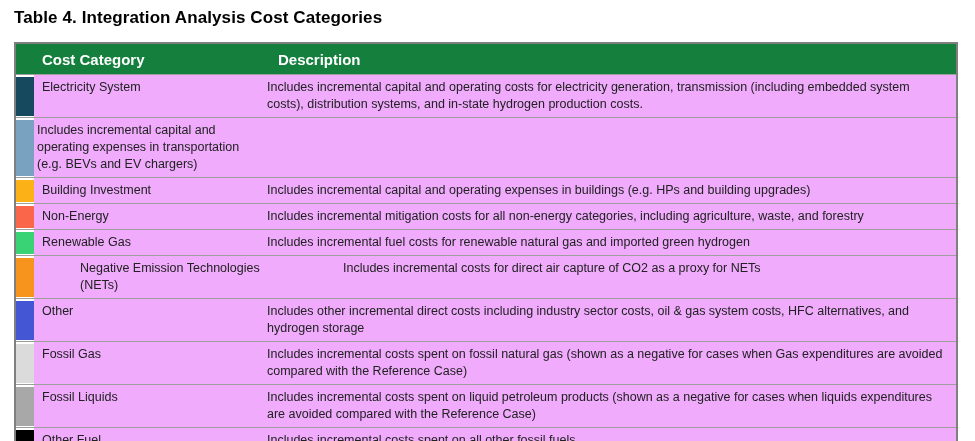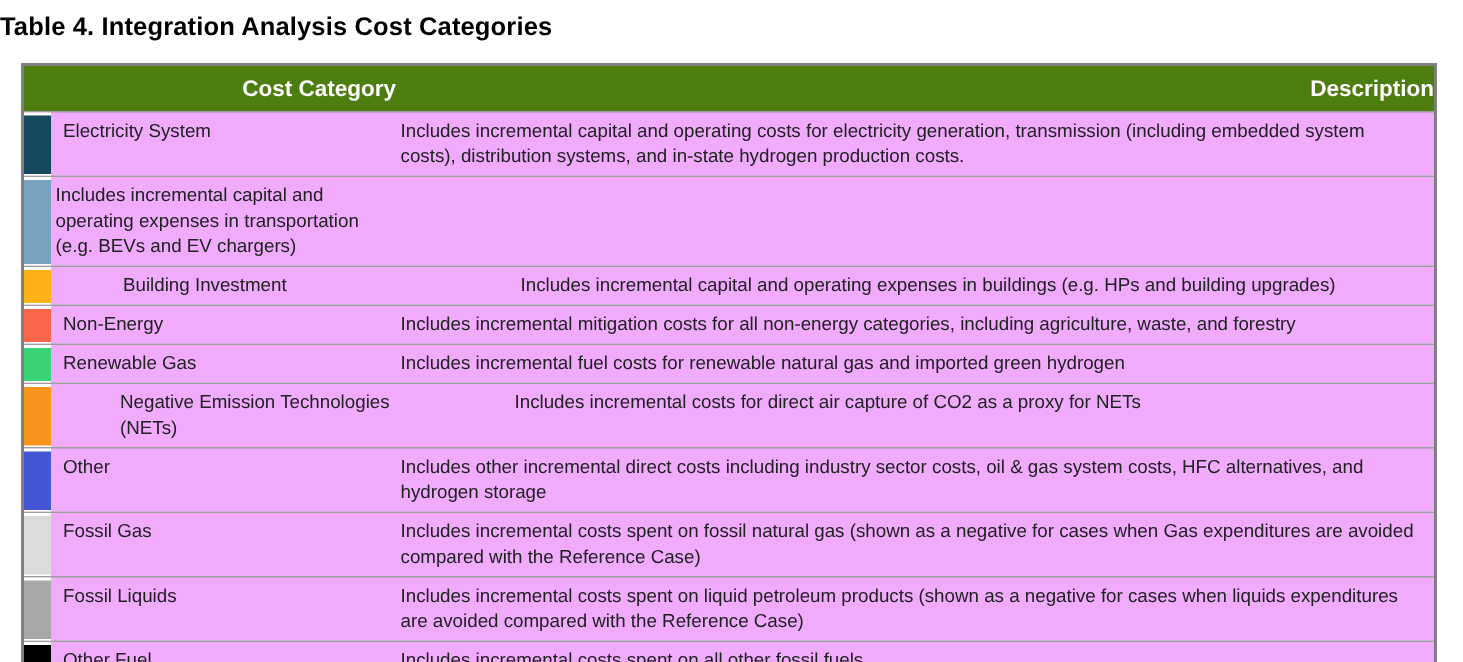--- a/index.html
+++ b/index.html
@@ -5,21 +5,21 @@
   * { box-sizing: border-box; }
   html, body {
     margin: 0; padding: 0;
     width: 975px; height: 441px;
     background: #ffffff;
     font-family: "Liberation Sans", sans-serif;
     overflow: hidden;
   }
   .page-title {
     position: absolute;
-    left: 0; top: 8px;
+    left: 14px; top: 8px;
     font-size: 17px;
     font-weight: bold;
     color: #000000;
     letter-spacing: 0.1px;
   }
   .cost-table {
     position: absolute;
     left: 14px; top: 42px;
     width: 944px;
     border: 2px solid #7f7f7f;
@@ -66,42 +66,42 @@
     line-height: 17px;
     color: #212121;
   }
 </style>
 </head>
 <body>
 
 <div class="page-title">Table 4. Integration Analysis Cost Categories</div>
 
 <div class="cost-table" style="border-color: rgb(127, 127, 127);">
-  <div class="thead" style="background: #4d7c0f; text-align: right;">
+  <div class="thead" style="background: #15803d;">
     <div class="hcell-spacer"></div>
     <div class="hcell" style="color: rgb(255, 255, 255);">Cost Category</div>
     <div class="hcell desc" style="color: rgb(255, 255, 255);">Description</div>
   </div>
   <div class="tbody" id="rows-container">
   <div class="trow" style="border-top-color: rgb(158, 158, 158);">
     <div class="swatch-cell">
       <div class="swatch" style="background: rgb(22, 73, 94);"></div>
     </div>
     <div class="cat-cell">Electricity System</div>
     <div class="desc-cell">Includes incremental capital and operating costs for electricity generation, transmission (including embedded system costs), distribution systems, and in-state hydrogen production costs.</div>
   </div>
 
   <div class="trow" style="border-top-color: rgb(158, 158, 158);">
     <div class="swatch-cell">
       <div class="swatch" style="background: rgb(120, 162, 192);"></div>
     </div>
     <div class="desc-cell">Includes incremental capital and operating expenses in transportation (e.g. BEVs and EV chargers)</div>
   </div>
 
-  <div class="trow" style="border-top-color: rgb(158, 158, 158); gap: 40px;">
+  <div class="trow" style="border-top-color: rgb(158, 158, 158);">
     <div class="swatch-cell">
       <div class="swatch" style="background: rgb(252, 177, 22);"></div>
     </div>
     <div class="cat-cell">Building Investment</div>
     <div class="desc-cell">Includes incremental capital and operating expenses in buildings (e.g. HPs and building upgrades)</div>
   </div>
 
   <div class="trow" style="border-top-color: rgb(158, 158, 158);">
     <div class="swatch-cell">
       <div class="swatch" style="background: rgb(249, 102, 74);"></div>

